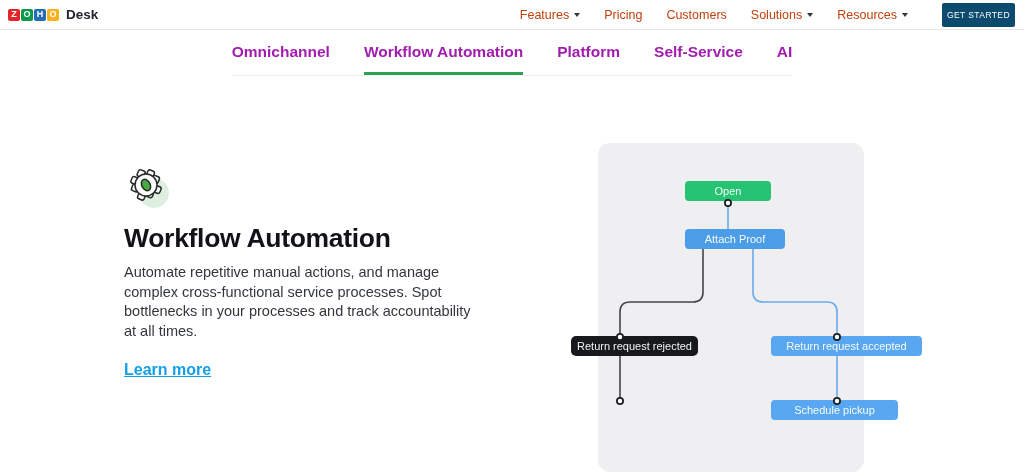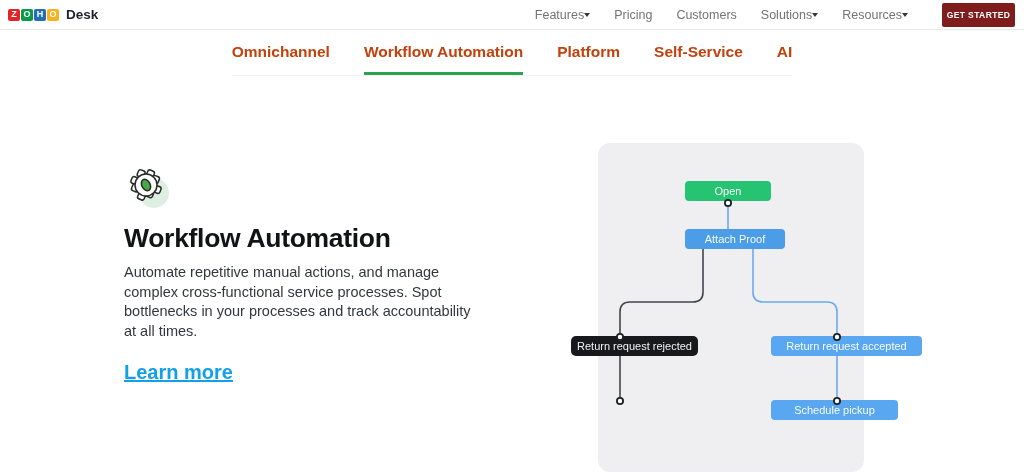--- a/index.html
+++ b/index.html
@@ -13,46 +13,46 @@
   .lblock { width:12px; height:12px; border-radius:2px; margin-right:1px;
             color:#fff; font-size:9px; font-weight:700; display:flex;
             align-items:center; justify-content:center; line-height:1; }
   .lb-z { background:#e42527; }
   .lb-o1 { background:#089949; }
   .lb-h { background:#226db4; }
   .lb-o2 { background:#f9b21d; }
   .product-name { margin-left:6px; font-size:13.5px; font-weight:700; color:#21252b; }
 
   .mainnav { margin-left:auto; display:flex; align-items:center; gap:24px; }
-  .navitem { display:flex; align-items:center; font-size:12.5px;
-             color:#737373; cursor:pointer; text-decoration:none; }
+  .navitem { display:flex; align-items:center; gap:5px; font-size:12.5px;
+             color:#c2410c; cursor:pointer; text-decoration:none; }
   .caret { width:0; height:0; border-left:3.5px solid transparent;
            border-right:3.5px solid transparent; border-top:4px solid #33373c; }
-  .cta-btn { margin-left:10px; width:73px; height:24px; background:#7f1d1d;
+  .cta-btn { margin-left:10px; width:73px; height:24px; background:#0c4a6e;
              color:#fff; border:none; border-radius:2px; font-size:8.5px;
-             font-weight:700; letter-spacing:.4px; cursor:pointer;
+             font-weight:400; letter-spacing:.4px; cursor:pointer;
              font-family:"Liberation Sans", sans-serif; }
 
   
   .subnav { display:flex; justify-content:center; background:#fff; }
   .tabs { display:flex; gap:34px; border-bottom:1px solid #f1f1f1; padding-top:13px; }
-  .tab { font-size:15.5px; font-weight:700; color:#c2410c; text-decoration:none;
+  .tab { font-size:15.5px; font-weight:700; color:#a21caf; text-decoration:none;
          padding-bottom:11px; border-bottom:3px solid transparent; cursor:pointer; }
   .tab.active { border-bottom-color:#2ba24f; }
 
   
   .hero { position:relative; height:403px; }
 
   .left-col { position:absolute; left:124px; top:88px; width:360px; }
   .gear-wrap { width:50px; height:50px; }
   .hero-title { font-size:26.5px; font-weight:700; color:#111316;
                 letter-spacing:-0.3px; margin-top:9px; }
   .hero-desc { margin-top:9px; width:348px; font-size:14.5px; line-height:19.5px;
                color:#33373d; }
-  .learn-link { display:inline-block; margin-top:20px; font-size:20px;
+  .learn-link { display:inline-block; margin-top:20px; font-size:16px;
                 font-weight:700; color:#12a0e8; text-decoration:underline;
                 cursor:pointer; }
 
   
   .panel { position:absolute; left:598px; top:67px; width:266px; height:329px;
            background:#efeff1; border-radius:12px; }
   .edges { position:absolute; left:0; top:0; width:1024px; height:403px;
            pointer-events:none; }
   .node { position:absolute; height:20px; border-radius:4px; color:rgba(255,255,255,.95);
           font-size:11px; display:flex; align-items:center; justify-content:center;

